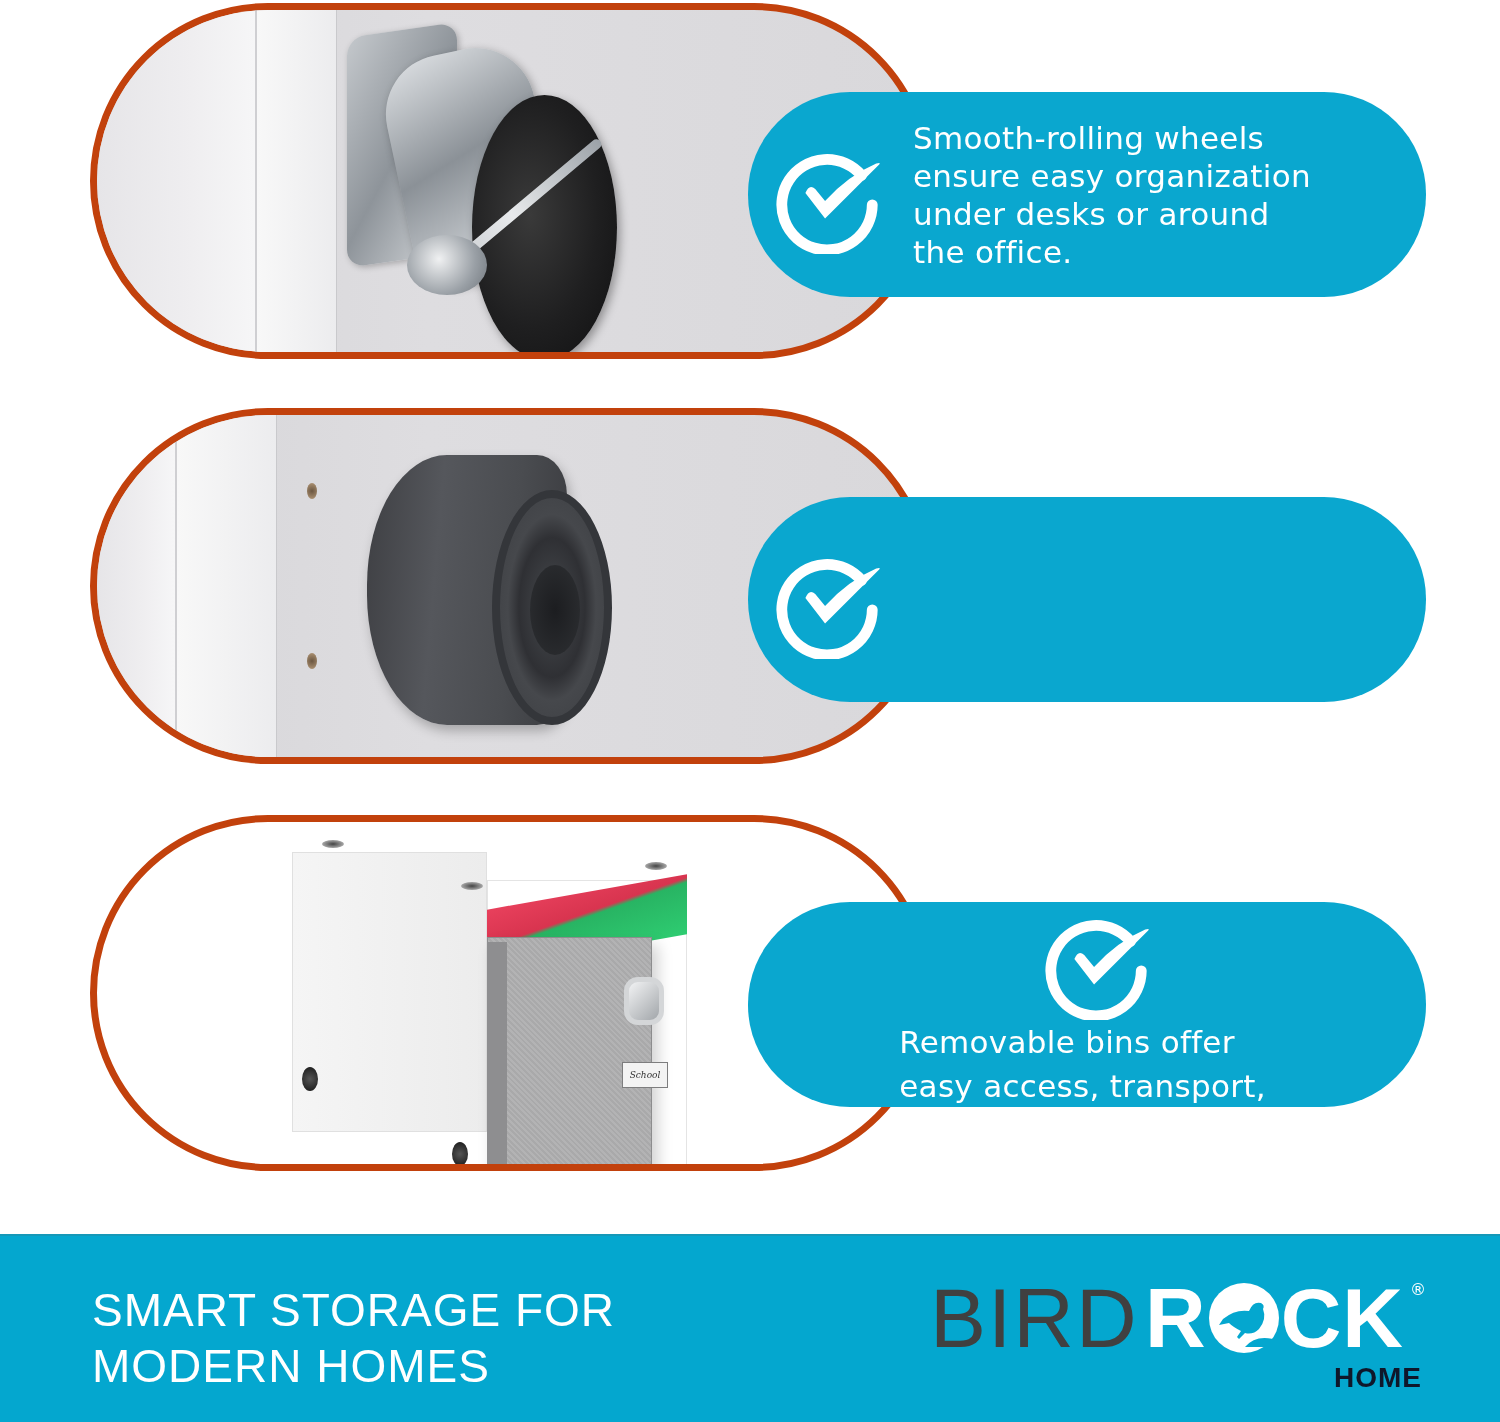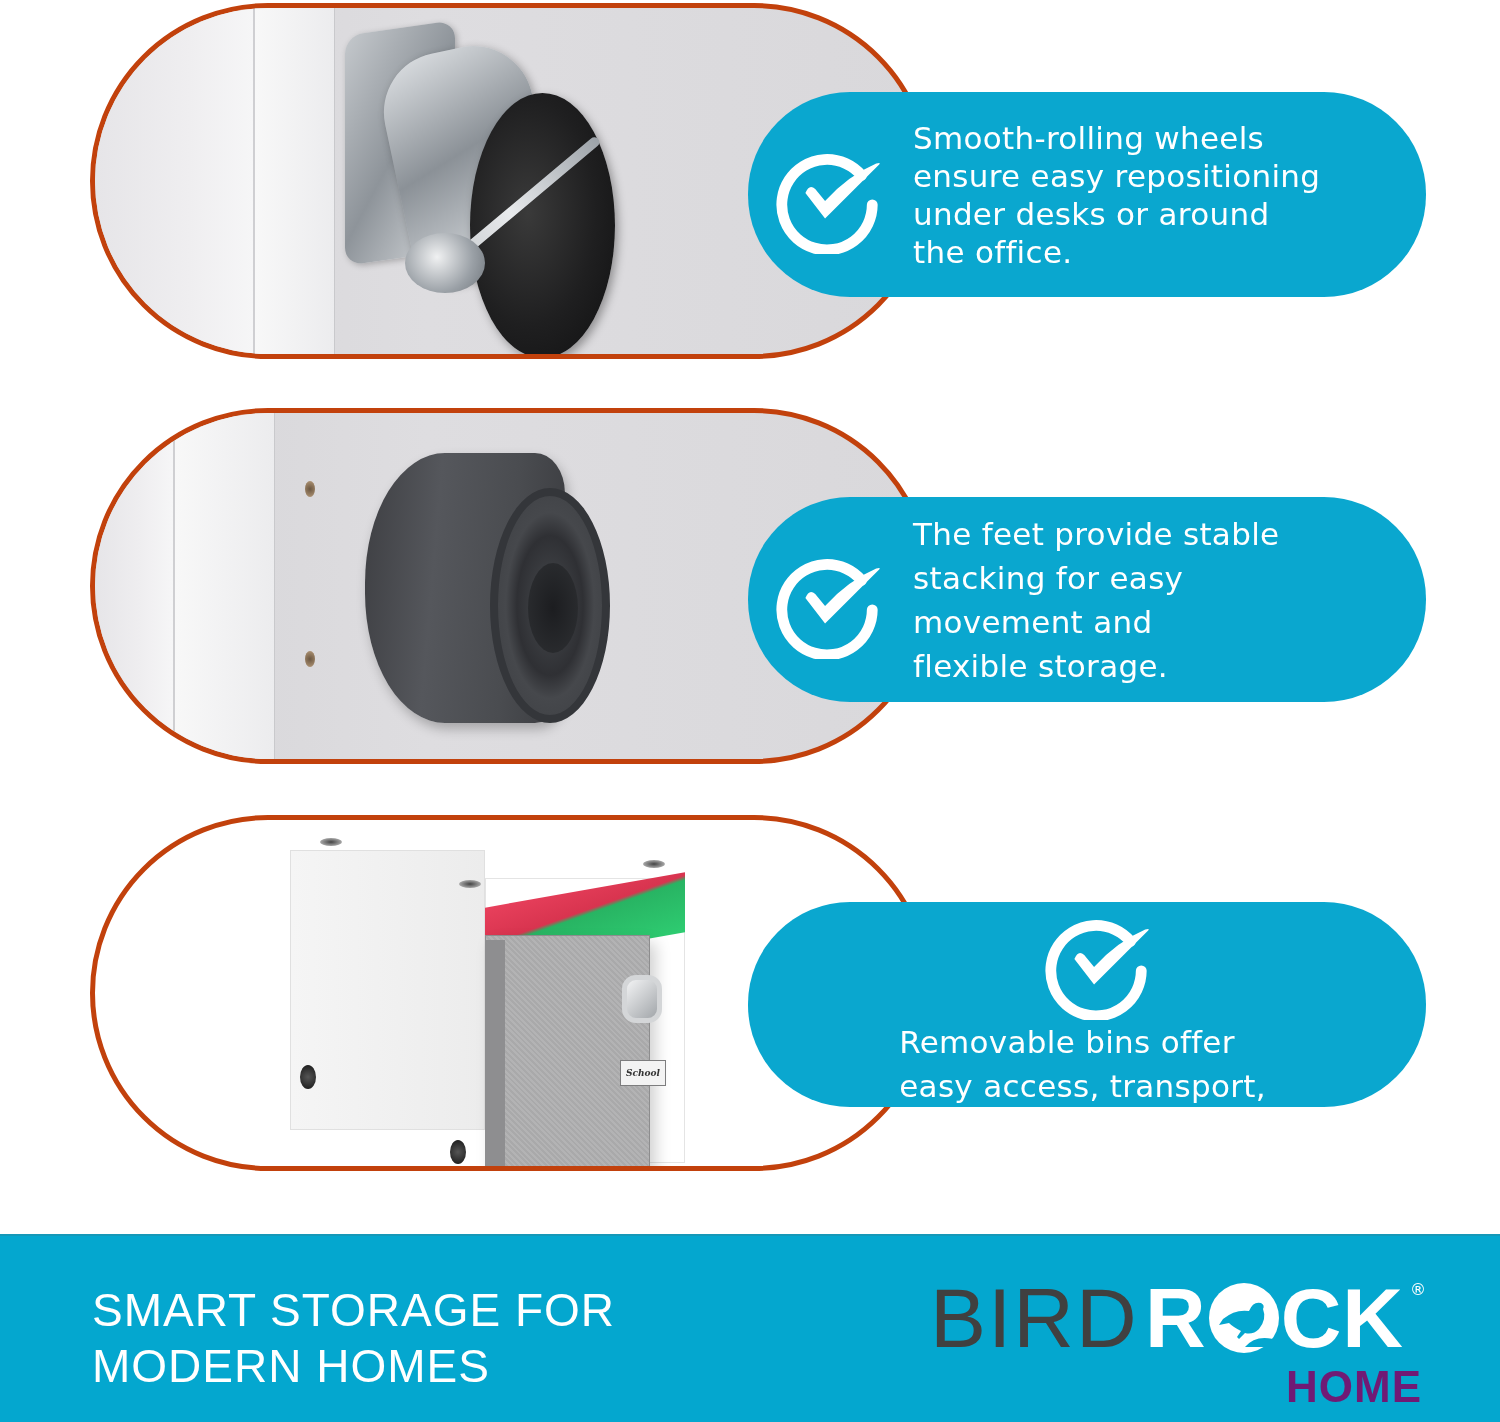--- a/index.html
+++ b/index.html
@@ -4,25 +4,24 @@
 <style>
   * { box-sizing: border-box; margin: 0; padding: 0; }
   html, body { width: 1500px; height: 1422px; background: #ffffff; overflow: hidden; }
   body { position: relative; font-family: "DejaVu Sans", "Liberation Sans", sans-serif; }
 
   .row { position: absolute; left: 0; width: 1500px; }
 
   .photo-frame {
     position: absolute;
     left: 90px; width: 842px; height: 356px;
-    border: 5px solid #c2410c;
+    border: 7px solid #c2410c;
     border-radius: 178px;
     overflow: hidden;
     background: linear-gradient(90deg, #d6d5d8 0%, #dedde0 40%, #d9d8db 100%);
-    font-weight: bold;
   }
 
   
   .panel-side {
     position: absolute; top: -10px; bottom: -10px;
     background: linear-gradient(90deg, #e6e5e8 0%, #efeef0 60%, #f6f6f7 100%);
     border-right: 2px solid #cfcfd2;
   }
   .panel-edge {
     position: absolute; top: -10px; bottom: -10px;
@@ -175,22 +174,22 @@
     display: inline-block; width: 70px; height: 70px; border-radius: 50%;
     background: #ffffff; position: relative; margin: 0 2px;
   }
   .logo-o svg { position: absolute; left: 6px; top: 6px; }
   .logo-reg {
     position: absolute; left: 480px; top: 4px; color: #fff; font-size: 16px;
     font-family: "DejaVu Sans", sans-serif;
   }
   .logo-home {
     position: absolute; right: 8px; top: 86px;
-    color: #701a75; font-family: "Liberation Sans", sans-serif;
-    font-weight: 700; font-size: 44px; letter-spacing: 1px;
+    color: #0f172a; font-family: "Liberation Sans", sans-serif;
+    font-weight: 700; font-size: 28px; letter-spacing: 1px;
   }
 </style>
 </head>
 <body>
 
 <div class="row" style="top:0; height:360px;">
   <div class="photo-frame" style="top:3px;">
     <div class="panel-side" style="left:0; width:160px;"></div>
     <div class="panel-edge" style="left:160px; width:80px; transform:skewY(0deg);"></div>
     <div class="caster-plate"></div>
@@ -198,45 +197,41 @@
     <div class="caster-wheel"></div>
     <div class="caster-brake"></div>
     <div class="caster-hub"></div>
   </div>
   <div class="feature row1" style="top:92px;">
     <svg class="check-icon" viewBox="0 0 120 120">
       <path d="M93 40 A46 46 0 1 0 104 70" fill="none" stroke="#fff" stroke-width="11" stroke-linecap="round"></path>
       <path d="M36 58 L56 84 L110 30 Q114 26 108 28 Q80 40 56 66 L46 54 Q40 48 36 58 Z" fill="#fff"></path>
     </svg>
     <div class="feature-text">Smooth-rolling wheels
-ensure easy repositioning
+ensure easy organization
 under desks or around
 the office.</div>
   </div>
 </div>
 
 <div class="row" style="top:405px; height:365px;">
   <div class="photo-frame" style="top:3px;">
     <div class="panel-side" style="left:0; width:80px;"></div>
     <div class="panel-edge" style="left:80px; width:100px;"></div>
     <div class="screw" style="left:210px; top:68px;"></div>
     <div class="screw" style="left:210px; top:238px;"></div>
     <div class="foot-body"></div>
     <div class="foot-face"></div>
     <div class="foot-hole"></div>
   </div>
   <div class="feature row2" style="top:92px;">
     <svg class="check-icon" viewBox="0 0 120 120">
       <path d="M93 40 A46 46 0 1 0 104 70" fill="none" stroke="#fff" stroke-width="11" stroke-linecap="round"></path>
       <path d="M36 58 L56 84 L110 30 Q114 26 108 28 Q80 40 56 66 L46 54 Q40 48 36 58 Z" fill="#fff"></path>
     </svg>
-    <div class="feature-text">The feet provide stable
-stacking for easy
-movement and
-flexible storage.</div>
   </div>
 </div>
 
 <div class="row" style="top:812px; height:365px;">
   <div class="photo-frame" style="top:3px; background:#ffffff;">
     <div class="cab-side"></div>
     <div class="cab-front"></div>
     <div class="folders"></div>
     <div class="bin"></div>
     <div class="bin-side"></div>

